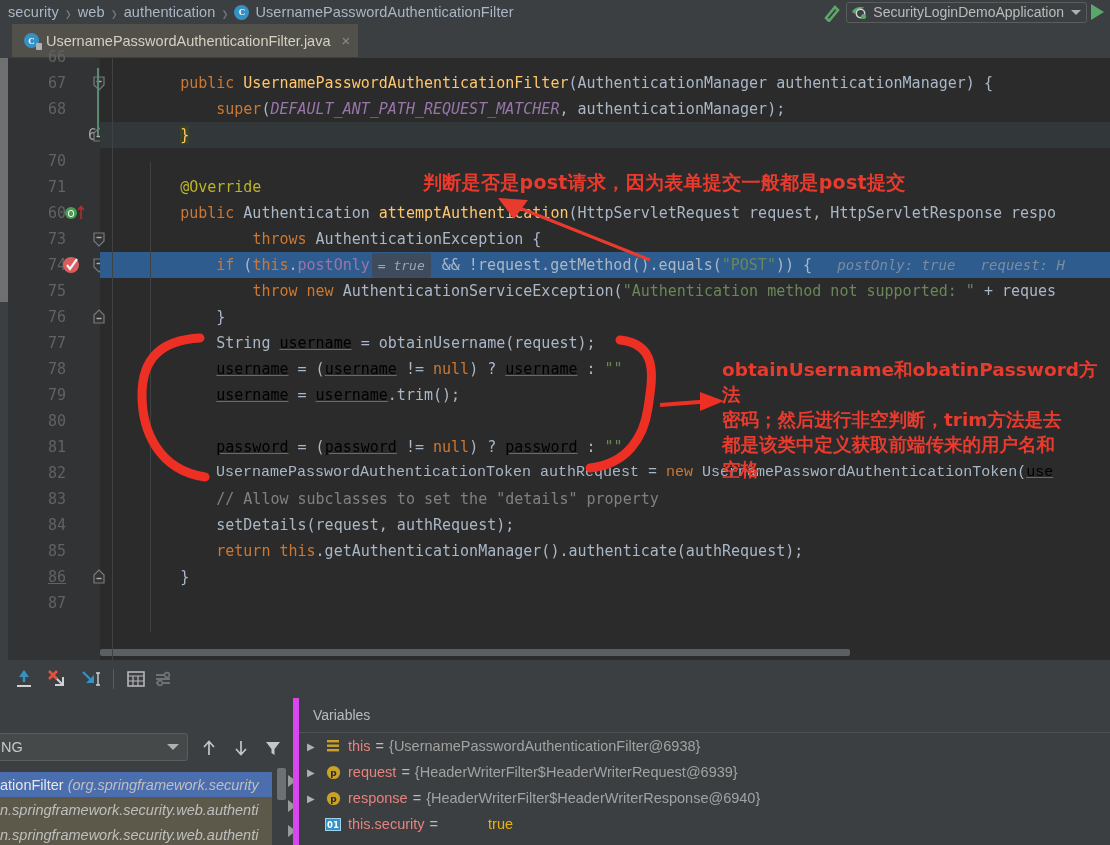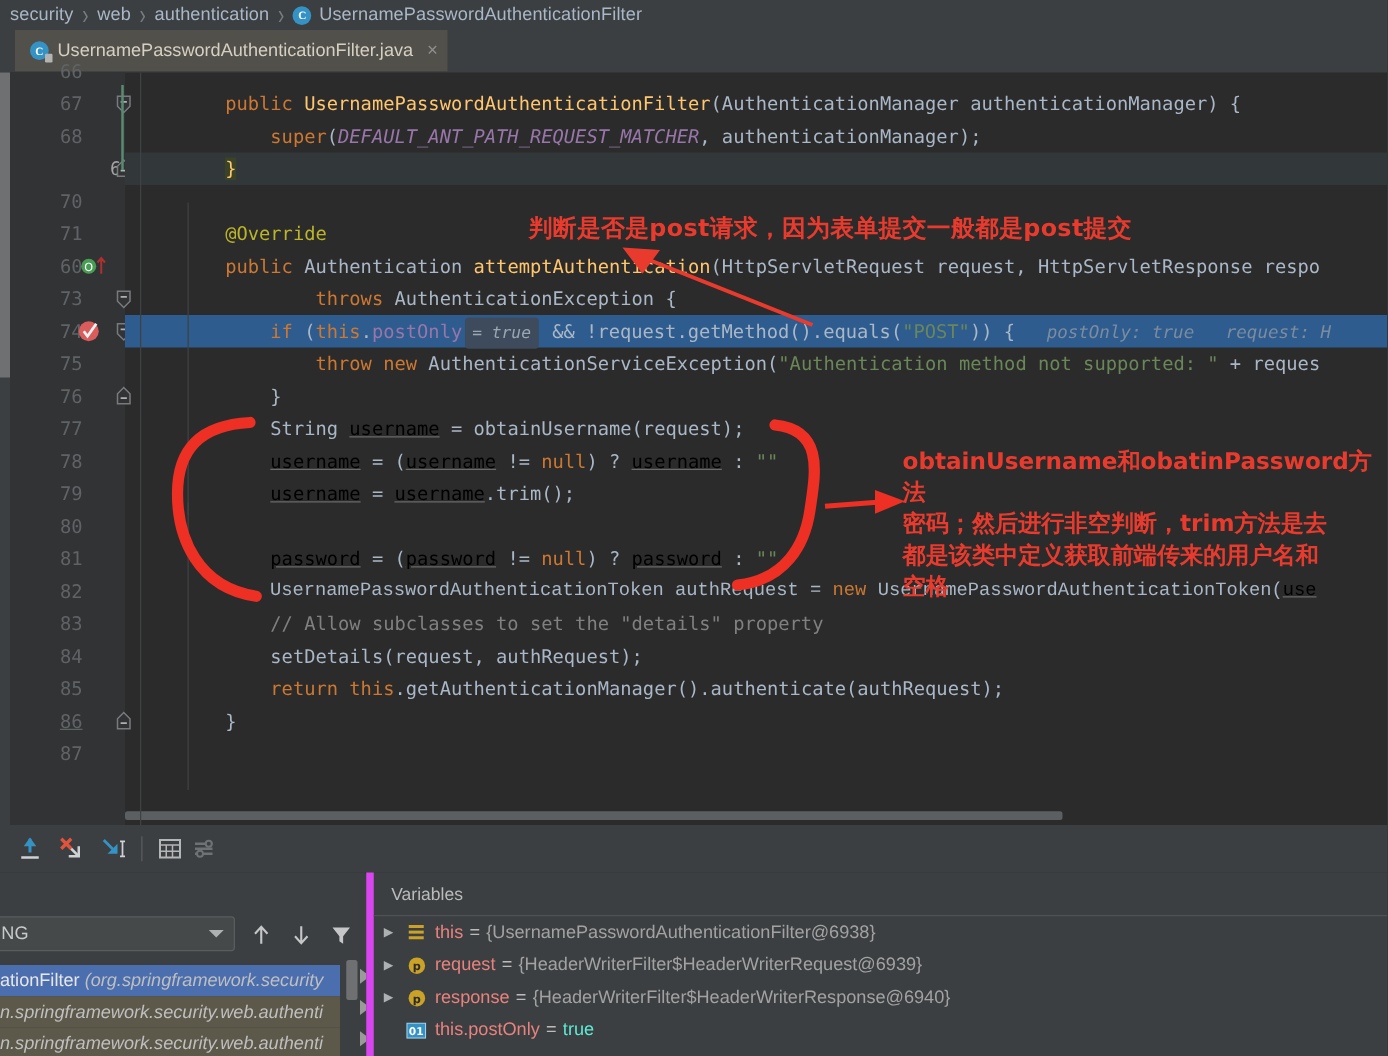--- a/index.html
+++ b/index.html
@@ -105,21 +105,21 @@
   .frames-pane{position:absolute;left:0;top:0;width:292px;height:147px;background:#3c3f41;}
   .vars-pane{position:absolute;left:293px;top:0;right:0;height:147px;background:#3c3f41;border-left:6px solid #d946ef;}
   .vars-head{height:34px;border-bottom:1px solid #4e5254;display:flex;align-items:center;padding-left:14px;}
   .vars-head span{color:#bbbbbb;font-size:14px;}
   .vrow{height:26px;display:flex;align-items:center;padding-left:8px;font-size:14.5px;}
   .vtri{width:16px;color:#aeb0b2;font-size:10px;}
   .vicon{width:20px;display:flex;align-items:center;justify-content:center;margin-right:5px;}
   .vname{color:#e8827e;}
   .veq{color:#bcbcbc;margin:0 5px;}
   .vval{color:#a2a2a2;}
-  .vval.bool{color:#5eead4;}
+  .vval.bool{color:#eab308;margin-left:45px;}
 
   .filter-row{position:absolute;left:0;top:28px;width:292px;height:40px;display:flex;align-items:center;}
   .combo{
     position:absolute;left:-10px;top:7px;width:196px;height:26px;background:#45494a;
     border:1px solid #5a5d5e;border-radius:3px;display:flex;align-items:center;
   }
   .combo .ctext{color:#c9c9c9;font-size:14.5px;padding-left:6px;flex:1;}
   .combo .ccaret{width:0;height:0;border-left:6px solid transparent;border-right:6px solid transparent;border-top:6px solid #aeb0b2;margin-right:8px;}
   .fr-ico{position:absolute;top:12px;width:20px;height:20px;}
   .frame-item{
@@ -146,20 +146,39 @@
     <span class="crumb">web</span>
     <span class="crumb-sep">›</span>
     <span class="crumb">authentication</span>
     <span class="crumb-sep">›</span>
     <span class="crumb-with-icon">
       <span class="crumb-icon">C</span>
       <span class="crumb">UsernamePasswordAuthenticationFilter</span>
     </span>
   </div>
 
+  <div class="run-area">
+    <span class="hammer-ico">
+      <svg width="22" height="20" viewBox="0 0 22 20">
+        <path d="M4 16 L13 5 L16 8 L7 19 Z" fill="none" stroke="#59a869" stroke-width="2.6"></path>
+      </svg>
+    </span>
+    <span class="runcfg">
+      <span class="spring-ico">
+        <svg width="17" height="15" viewBox="0 0 17 15">
+          <path d="M1 7 C3 2, 10 1, 14 3 C10 3, 5 5, 4 9 Z" fill="#59a869"></path>
+          <circle cx="9.5" cy="8.5" r="4.2" fill="none" stroke="#cfd2d4" stroke-width="1.5"></circle>
+          <circle cx="12.5" cy="11.5" r="2.6" fill="#59a869"></circle>
+        </svg>
+      </span>
+      <span class="label">SecurityLoginDemoApplication</span>
+      <span class="caret-d"></span>
+    </span>
+    <span class="play-ico"></span>
+  </div>
 </div>
 
 <div class="tabstrip">
   <div class="tab">
     <span class="tab-ico">
       <span>C</span>
       <span class="lock"></span>
     </span>
     <span class="tab-label">UsernamePasswordAuthenticationFilter.java</span>
     <span class="tab-close">×</span>
@@ -402,21 +421,21 @@
             <span class="vval">{HeaderWriterFilter$HeaderWriterResponse@6940}</span>
           </div>
           <div class="vrow">
             <span class="vtri"></span>
             <span class="vicon">
               <svg width="16" height="13" viewBox="0 0 16 13">
                 <rect x="0.5" y="0.5" width="15" height="12" fill="#3592c4" stroke="#9fd2ea"></rect>
                 <text x="8" y="10" font-size="8.5" fill="#fff" text-anchor="middle" font-family="DejaVu Sans" font-weight="bold">01</text>
               </svg>
             </span>
-            <span class="vname">this.postOnly</span>
+            <span class="vname">this.security</span>
             <span class="veq">=</span>
             <span class="vval bool">true</span>
           </div>
         </div>
     </div>
   </div>
 </div>
 
 <svg class="overlay">
 

